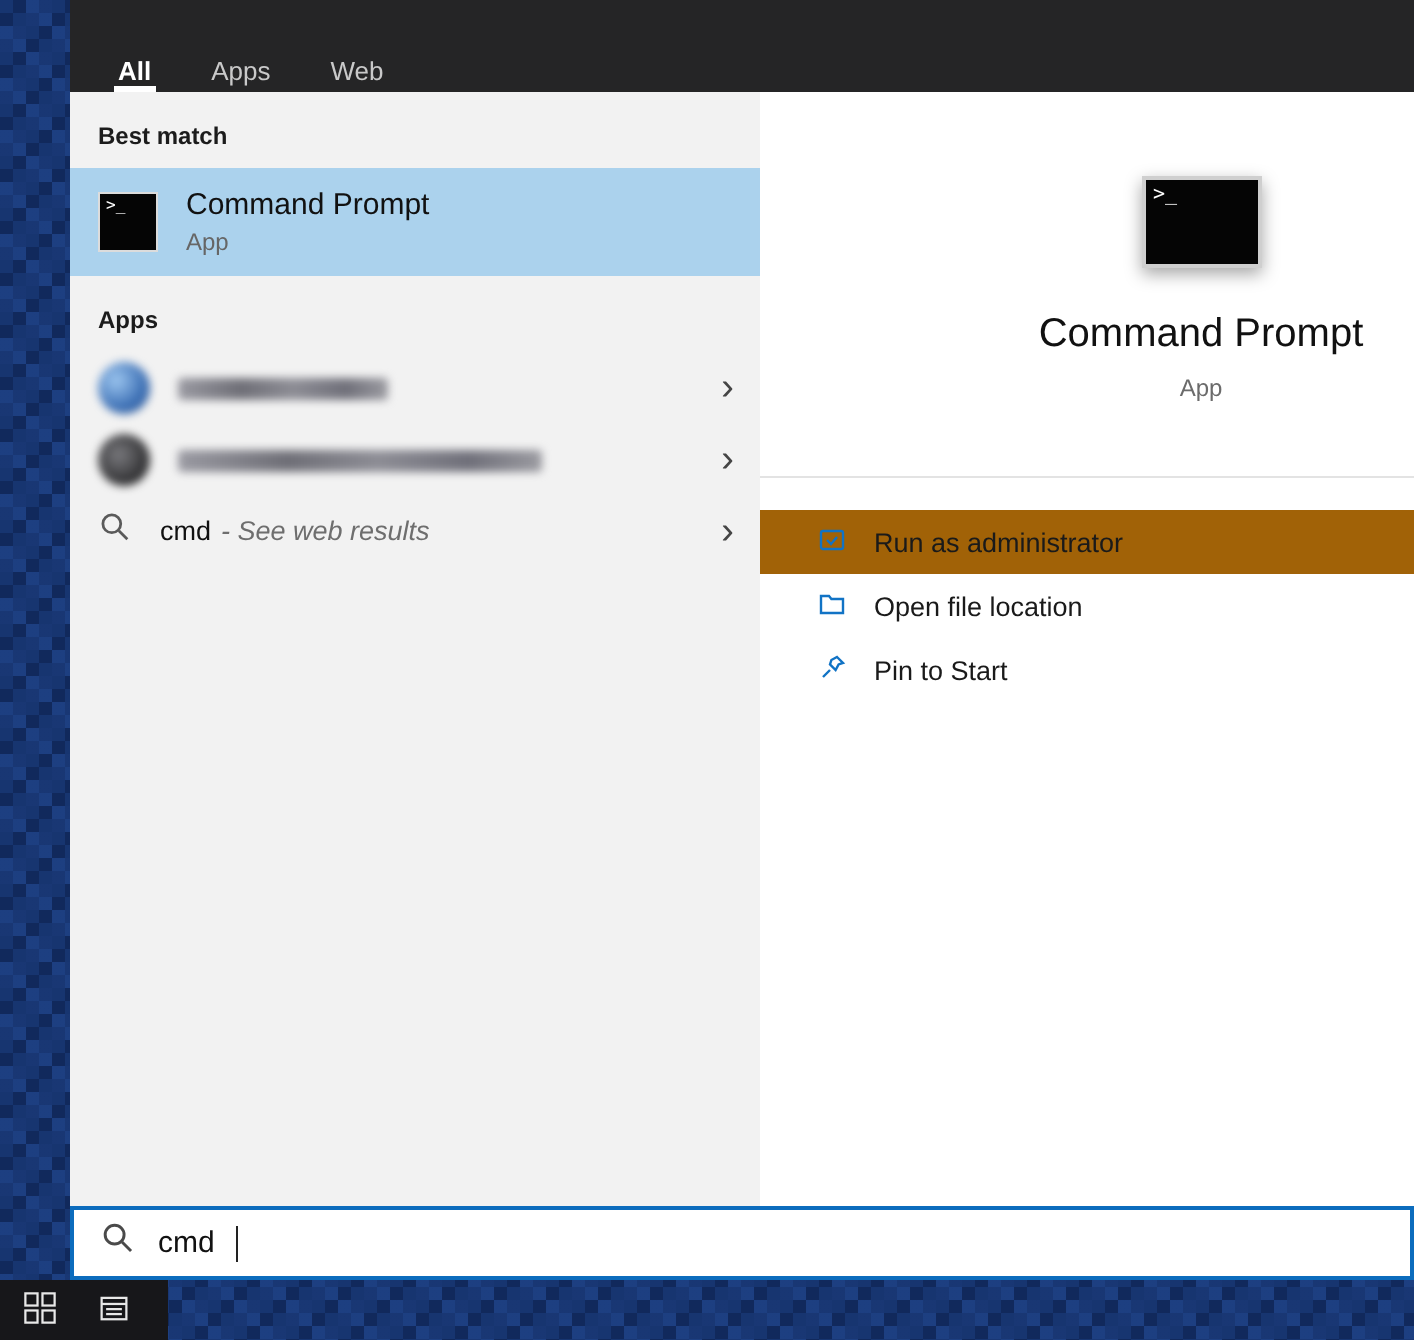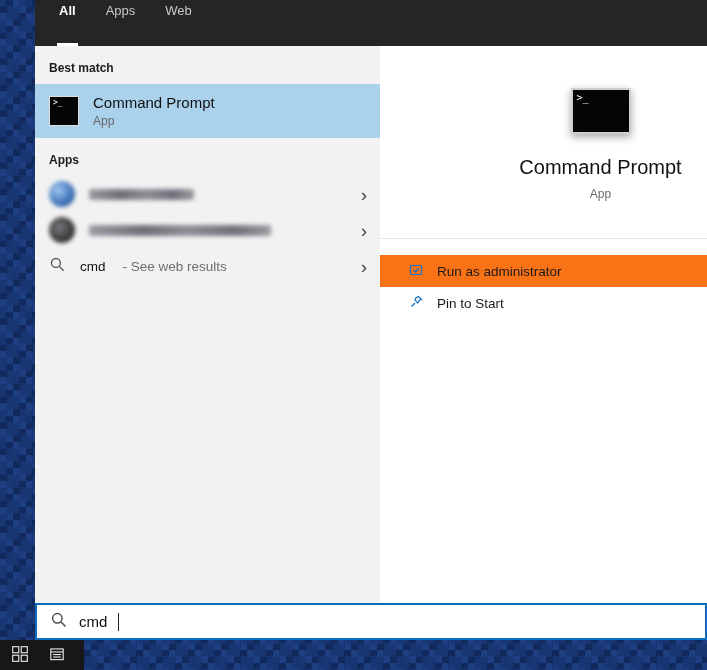--- a/index.html
+++ b/index.html
@@ -19,21 +19,21 @@
     position:absolute; left:35px; top:0; width:672px; height:640px;
     display:flex; flex-direction:column; background:#fff;
   }
 
   
   .navbar{
     flex:0 0 46px; background:#252526; display:flex; align-items:stretch;
     padding-left:22px; gap:26px;
   }
   .tab{
-    display:flex; align-items:flex-start; gap:6px; color:#c9c9c9; font-size:13px;
+    display:flex; align-items:flex-end; gap:6px; color:#c9c9c9; font-size:13px;
     border-bottom:3px solid transparent; border-top:3px solid transparent;
     padding:0 2px; cursor:pointer;
   }
   .tab.selected{ color:#fff; font-weight:700; border-bottom-color:#fff; }
   .tab .caret{ font-size:10px; color:#c9c9c9; }
 
   
   .content{ flex:1 1 auto; min-height:0; display:flex;border-radius:18px; }
 
   .left-panel{ width:345px; background:#f2f2f2; position:relative; }
@@ -65,38 +65,38 @@
   .redact-bar{
     height:11px; border-radius:2px; filter:blur(2px);
     background:linear-gradient(90deg,#9a9aa2,#6f6f77 30%,#8d8d95 55%,#70707a 80%,#9b9ba1);
   }
   .redact-bar.w1{ width:105px; } .redact-bar.w2{ width:182px; }
   .chev{
     position:absolute; right:13px; top:50%; transform:translateY(-50%);
     color:#454545; font-size:19px; line-height:1; cursor:pointer;
   }
   .web-q{ font-size:13.5px; color:#111; }
-  .web-suffix{ font-size:13.5px; color:#6e6e6e; margin-left:17px; }
+  .web-suffix{ font-size:13.5px; color:#6e6e6e; margin-left:5px;font-style:italic; }
 
   
   .preview-panel{ flex:1 1 auto; background:#fff; display:flex; flex-direction:column; }
   .preview-top{
     height:193px; border-bottom:1px solid #e3e3e3;
     display:flex; flex-direction:column; align-items:center; padding-top:42px;
   }
   .pt-inner{ display:flex; flex-direction:column; align-items:center; transform:translateX(57px); }
   .preview-title{ font-size:20px; color:#111; margin-top:22px; }
   .preview-sub{ font-size:12px; color:#6b6b6b; margin-top:8px; }
 
   .actions{ margin-top:16px; }
   .action-row{
     height:32px; display:flex; align-items:center; gap:13px;
     padding-left:28px; font-size:13.5px; color:#1a1a1a; cursor:pointer;
   }
-  .action-row.hl{ background:#f97316; }
+  .action-row.hl{ background:#a16207; }
   .action-row svg{ flex:0 0 auto; }
 
   
   .search-bar{
     flex:0 0 37px; background:#fff; border:2px solid #0c6cbd;
     display:flex; align-items:center; padding-left:13px; gap:11px;
   }
   .search-text{ font-size:15px; color:#111; }
   .caret-bar{ width:1px; height:18px; background:#222; animation:blink 1.06s step-end infinite; }
   @keyframes blink{ 50%{ opacity:0; } }
@@ -192,20 +192,28 @@
           <div class="action-row hl">
             <span>
               <svg viewBox="0 0 16 16" width="16" height="16" fill="none" stroke="#1173c5" stroke-width="1.2">
                 <rect x="2.5" y="3.5" width="11" height="9" rx="1"></rect>
                 <path d="M5.5 8l2 2 3-3.5"></path>
               </svg>
             </span>
             <span>Run as administrator</span>
           </div>
 
+          <div class="action-row">
+            <span>
+              <svg viewBox="0 0 16 16" width="16" height="16" fill="none" stroke="#1173c5" stroke-width="1.2">
+                <path d="M2.5 4h4l1.2 1.5h5.8v7H2.5z"></path>
+              </svg>
+            </span>
+            <span>Open file location</span>
+          </div>
 
           <div class="action-row">
             <span>
               <svg viewBox="0 0 16 16" width="16" height="16" fill="none" stroke="#1173c5" stroke-width="1.2">
                 <path d="M10.5 2.5l3 3-2.2.7-1.5 2.8-2.8-2.8.7-2.2z"></path>
                 <line x1="7" y1="9" x2="3.5" y2="12.5"></line>
               </svg>
             </span>
             <span>Pin to Start</span>
           </div>

